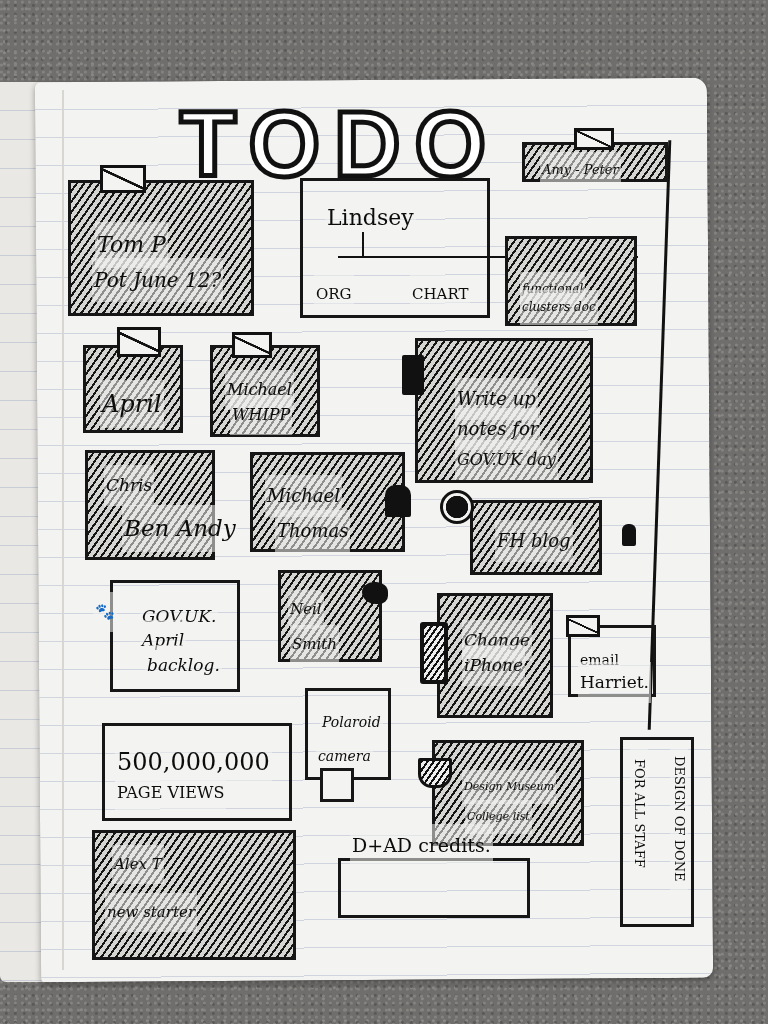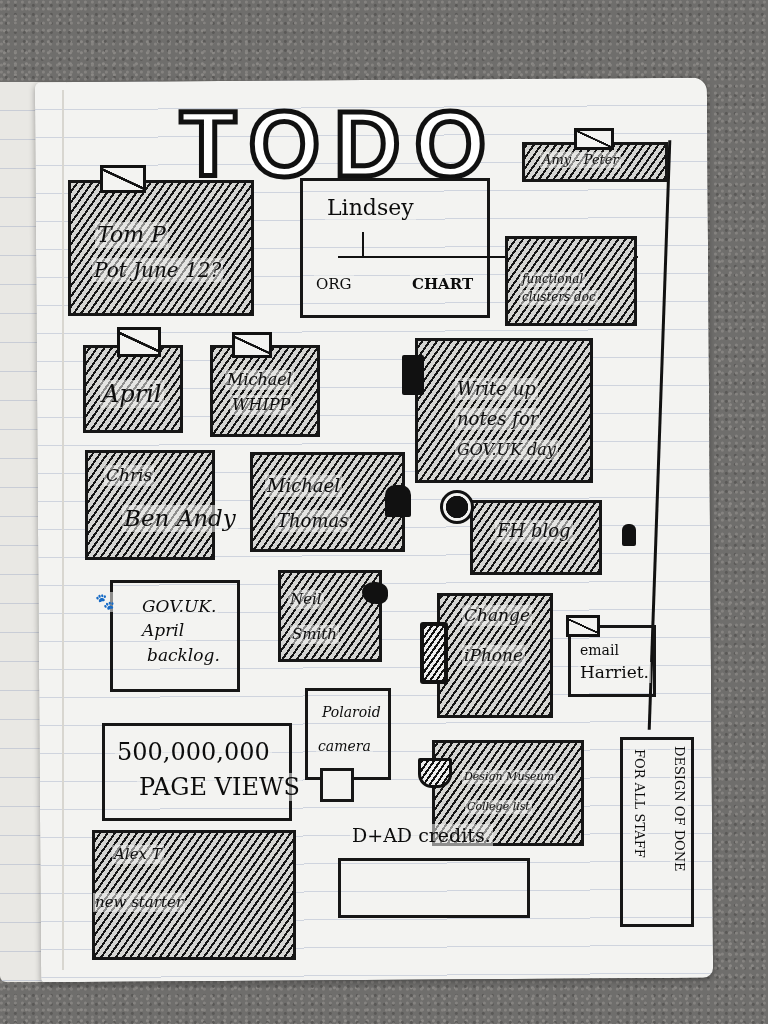--- a/index.html
+++ b/index.html
@@ -19,21 +19,21 @@
     box-shadow:0 2px 6px rgba(0,0,0,.35);
     background-image:repeating-linear-gradient(to bottom, transparent 0 27px, #cfd4de 27px 28px);
     transform:rotate(-0.4deg);}
   .spine{position:absolute;left:62px;top:90px;width:2px;height:880px;background:#d8d6d0;}
   .box{position:absolute;border:3px solid #161616;box-sizing:border-box;
     font-family:"DejaVu Sans", sans-serif;color:#111;}
   .hatch{background:
     repeating-linear-gradient(-55deg, #151515 0 2px, transparent 2px 6px), #d5d5d2;}
   .plain{background:transparent;}
   .txt{position:absolute;font-family:"DejaVu Serif", serif;font-style:italic;color:#0c0c0c;
-    background:rgba(243,243,241,.55);padding:1px 2px;line-height:1.1;}
+    background:rgba(243,243,241,.55);padding:11px 2px;line-height:1.1;}
   .title{position:absolute;left:180px;top:98px;font-family:"Liberation Sans", sans-serif;
     font-weight:bold;font-size:92px;letter-spacing:14px;color:#fff;
     -webkit-text-stroke:5px #111;line-height:1;}
   .env{position:absolute;width:46px;height:28px;border:3px solid #111;background:#f3f3f1;box-sizing:border-box;}
   .env::after{content:"";position:absolute;left:0;top:0;width:100%;height:100%;
     background:linear-gradient(25deg, transparent 46%, #111 47% 53%, transparent 54%);}
   .rope{position:absolute;width:3px;background:#111;}
   .icon-blob{position:absolute;background:#111;}
 </style>
 </head>
@@ -50,21 +50,21 @@
 <div class="box hatch" style="left:68px;top:180px;width:186px;height:136px;"></div>
 <div class="env" style="left:100px;top:165px;"></div>
 <div class="txt" style="left:95px;top:222px;font-size:22px;">Tom P</div>
 <div class="txt" style="left:92px;top:258px;font-size:20px;">Pot June 12?</div>
 
 <div class="box plain" style="left:300px;top:178px;width:190px;height:140px;"></div>
 <div class="txt" style="left:325px;top:195px;font-size:22px;font-style:normal;">Lindsey</div>
 <div class="icon-blob" style="left:338px;top:256px;width:300px;height:2px;"></div>
 <div class="icon-blob" style="left:362px;top:232px;width:2px;height:24px;"></div>
 <div class="txt" style="left:314px;top:275px;font-size:15px;font-style:normal;">ORG</div>
-<div class="txt" style="left:410px;top:275px;font-size:15px;font-style:normal;font-weight:bold;">CHART</div>
+<div class="txt" style="left:410px;top:275px;font-size:15px;font-style:normal;">CHART</div>
 
 <div class="box hatch" style="left:522px;top:142px;width:146px;height:40px;"></div>
 <div class="env" style="left:574px;top:128px;width:40px;height:22px;"></div>
 <div class="txt" style="left:540px;top:152px;font-size:13px;">Amy - Peter</div>
 
 <div class="box hatch" style="left:505px;top:236px;width:132px;height:90px;"></div>
 <div class="txt" style="left:520px;top:272px;font-size:12px;">functional</div>
 <div class="txt" style="left:520px;top:290px;font-size:12px;">clusters doc</div>
 
 <div class="box hatch" style="left:83px;top:345px;width:100px;height:88px;"></div>
@@ -102,44 +102,44 @@
 <div class="txt" style="left:140px;top:620px;font-size:17px;">April</div>
 <div class="txt" style="left:145px;top:645px;font-size:17px;">backlog.</div>
 
 <div class="box hatch" style="left:278px;top:570px;width:104px;height:92px;"></div>
 <div class="icon-blob" style="left:362px;top:582px;width:26px;height:22px;border-radius:50% 50% 40% 60%;"></div>
 <div class="txt" style="left:288px;top:590px;font-size:15px;border-radius:8px;">Neil</div>
 <div class="txt" style="left:290px;top:625px;font-size:15px;">Smith</div>
 
 <div class="box hatch" style="left:437px;top:593px;width:116px;height:125px;"></div>
 <div class="icon-blob" style="left:420px;top:622px;width:28px;height:62px;border-radius:3px;border:4px solid #111;box-sizing:border-box;background:repeating-linear-gradient(-55deg,#111 0 2px,#eee 2px 5px);"></div>
-<div class="txt" style="left:462px;top:605px;font-size:17px;">Change</div>
+<div class="txt" style="left:462px;top:620px;font-size:17px;">Change</div>
 <div class="txt" style="left:462px;top:645px;font-size:17px;">iPhone</div>
 
 <div class="box plain" style="left:568px;top:625px;width:88px;height:72px;"></div>
 <div class="env" style="left:566px;top:615px;width:34px;height:22px;"></div>
 <div class="txt" style="left:578px;top:642px;font-size:14px;font-style:normal;">email</div>
 <div class="txt" style="left:578px;top:662px;font-size:17px;font-style:normal;">Harriet.</div>
 
 <div class="box plain" style="left:102px;top:723px;width:190px;height:98px;"></div>
 <div class="txt" style="left:115px;top:738px;font-size:24px;font-style:normal;">500,000,000</div>
-<div class="txt" style="left:115px;top:773px;font-size:24px;font-style:normal;margin-left:22px;">PAGE VIEWS</div>
+<div class="txt" style="left:115px;top:773px;font-size:16px;font-style:normal;">PAGE VIEWS</div>
 
 <div class="box plain" style="left:305px;top:688px;width:86px;height:92px;"></div>
 <div class="txt" style="left:320px;top:704px;font-size:14px;">Polaroid</div>
 <div class="txt" style="left:316px;top:738px;font-size:14px;">camera</div>
 <div class="box plain" style="left:320px;top:768px;width:34px;height:34px;background:#f3f3f1;"></div>
 
 <div class="box hatch" style="left:432px;top:740px;width:152px;height:106px;"></div>
 <div class="icon-blob" style="left:418px;top:758px;width:34px;height:30px;border-radius:2px 2px 14px 14px;border:3px solid #111;box-sizing:border-box;background:repeating-linear-gradient(-55deg,#111 0 2px,#eee 2px 5px);"></div>
 <div class="txt" style="left:462px;top:770px;font-size:11px;">Design Museum</div>
 <div class="txt" style="left:465px;top:800px;font-size:11px;">College list</div>
 
 <div class="box plain" style="left:620px;top:737px;width:74px;height:190px;"></div>
 <div class="txt" style="left:590px;top:820px;font-size:13px;font-style:normal;writing-mode:vertical-rl;transform:translateX(80px) rotate(0deg);top:745px;">DESIGN OF DONE</div>
 <div class="txt" style="left:630px;top:748px;font-size:13px;font-style:normal;writing-mode:vertical-rl;">FOR ALL STAFF</div>
 
 <div class="box hatch" style="left:92px;top:830px;width:204px;height:130px;"></div>
 <div class="txt" style="left:112px;top:845px;font-size:15px;">Alex T</div>
-<div class="txt" style="left:93px;top:893px;font-size:15px;">new starter</div>
+<div class="txt" style="left:105px;top:893px;font-size:15px;">new starter</div>
 
 <div class="box plain" style="left:338px;top:858px;width:192px;height:60px;"></div>
 <div class="txt" style="left:350px;top:824px;font-size:19px;font-style:normal;">D+AD credits.</div>
 
 </body></html>

